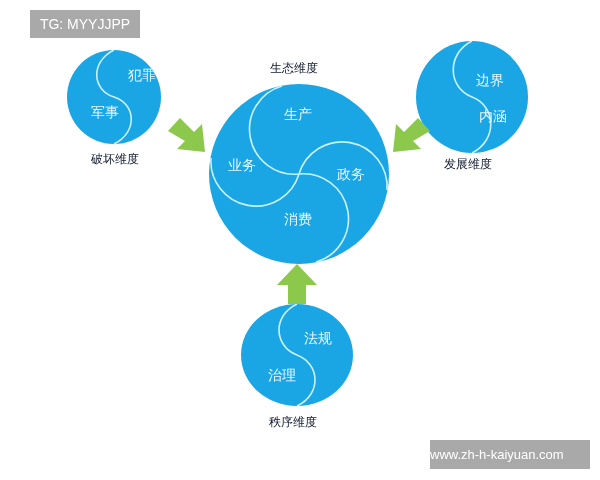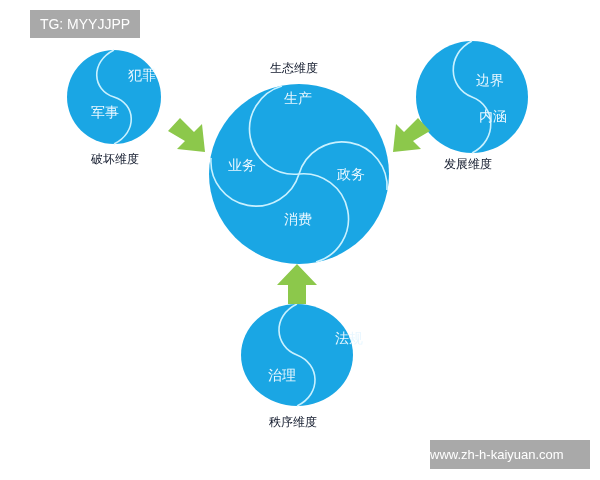--- a/index.html
+++ b/index.html
@@ -54,28 +54,28 @@
   </g>
   <g fill="#8cc84b">
     <polygon points="288,304 288,285 277,285 297,264 317,285 306,285 306,304"></polygon>
   </g>
 </svg>
 
 <div class="wm wm-tl">TG: MYYJJPP</div>
 <div class="wm wm-br">www.zh-h-kaiyuan.com</div>
 
 <div class="lbl" style="left:270px; top:60px;">生态维度</div>
-<div class="inner" style="left:284px; top:90px;">生产</div>
+<div class="inner" style="left:284px; top:106px;">生产</div>
 <div class="inner" style="left:337px; top:166px;">政务</div>
 <div class="inner" style="left:284px; top:211px;">消费</div>
 <div class="inner" style="left:228px; top:157px;">业务</div>
 
 <div class="inner" style="left:128px; top:67px;">犯罪</div>
 <div class="inner" style="left:91px; top:104px;">军事</div>
 <div class="lbl" style="left:91px; top:151px;">破坏维度</div>
 
 <div class="inner" style="left:476px; top:72px;">边界</div>
 <div class="inner" style="left:441px; top:108px;padding-left:38px;">内涵</div>
 <div class="lbl" style="left:444px; top:156px;">发展维度</div>
 
-<div class="inner" style="left:304px; top:330px;margin-left:31px;">法规</div>
+<div class="inner" style="left:304px; top:330px;">法规</div>
 <div class="inner" style="left:268px; top:367px;">治理</div>
 <div class="lbl" style="left:269px; top:414px;">秩序维度</div>
 
 </body></html>

